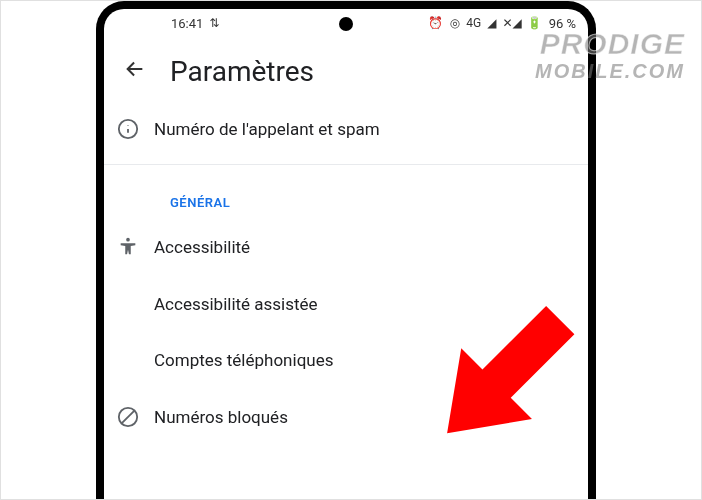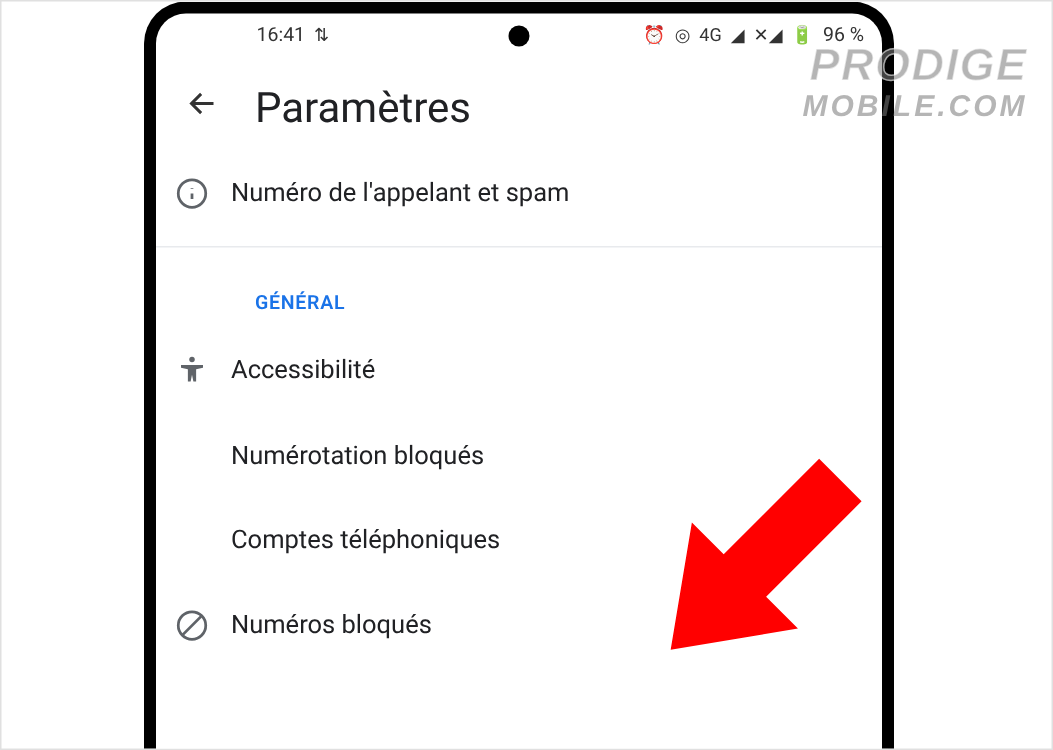--- a/index.html
+++ b/index.html
@@ -185,21 +185,21 @@
       <svg width="22" height="22" viewBox="0 0 24 24" fill="#5f6368">
         <circle cx="12" cy="4" r="2"></circle>
         <path d="M4 8h16v2l-5 1v9h-2l-1-5-1 5H9v-9L4 10z"></path>
       </svg>
     </span>
     <span class="label">Accessibilité</span>
   </div>
 
   <div class="list-item">
     <span class="icon"></span>
-    <span class="label">Numérotation bloqués</span>
+    <span class="label">Accessibilité assistée</span>
   </div>
 
   <div class="list-item">
     <span class="icon"></span>
     <span class="label">Comptes téléphoniques</span>
   </div>
 
   <div class="list-item">
     <span class="icon">
       <svg width="22" height="22" viewBox="0 0 24 24" fill="none" stroke="#5f6368" stroke-width="2">

